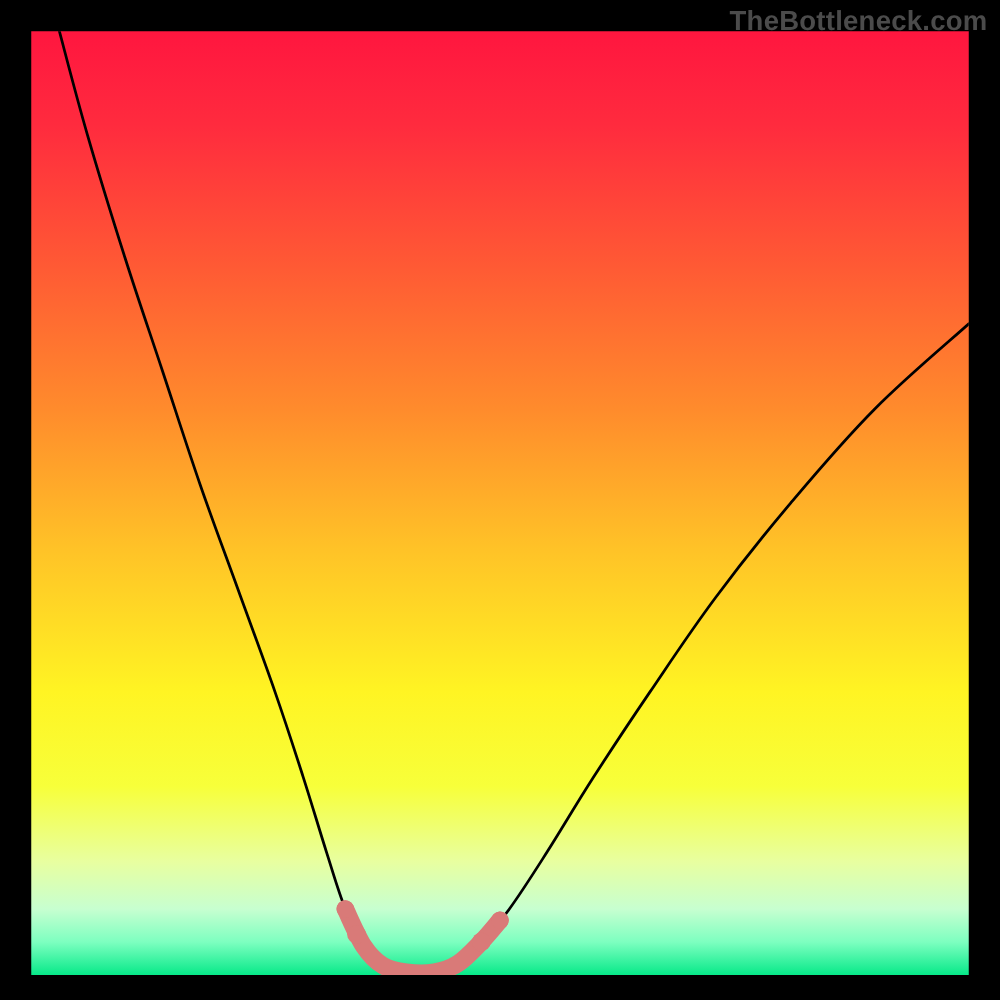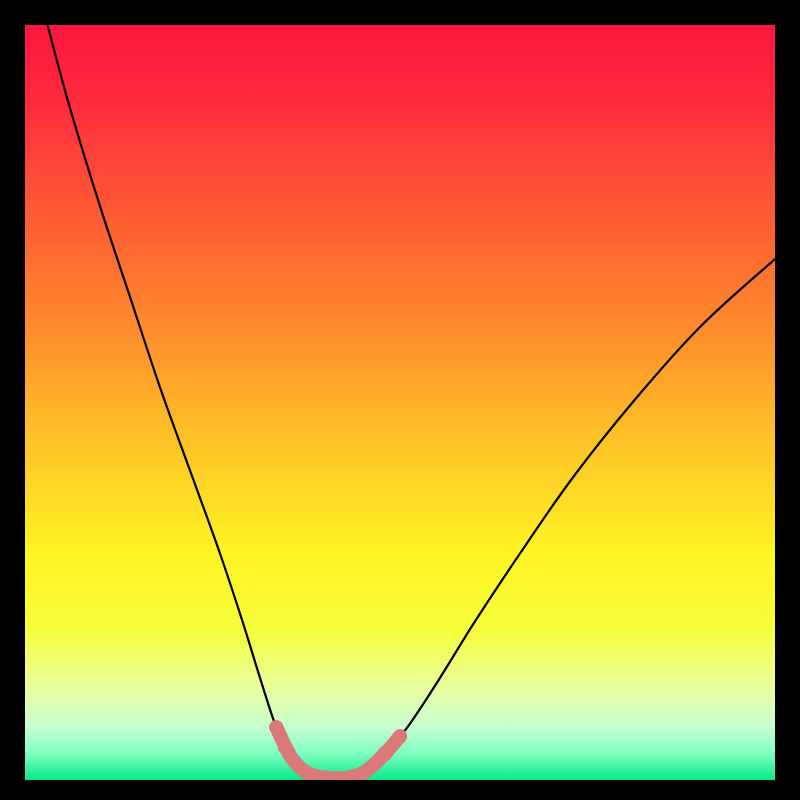--- a/index.html
+++ b/index.html
@@ -58,13 +58,14 @@
       <rect x="25" y="25" width="750" height="755" fill="url(#bg-grad)"></rect>
       <g clip-path="url(#plot-clip)">
         <path d="M 47.5 25 C 51.55 39.95, 60.55 75.43, 70.00 108.05 C 79.45 140.67, 89.20 172.22, 100.00 206.20 C 110.80 240.17, 119.20 264.18, 130.00 296.80 C 140.80 329.42, 149.20 356.14, 160.00 387.40 C 170.80 418.66, 179.20 440.55, 190.00 470.45 C 200.80 500.35, 210.55 526.32, 220.00 553.50 C 229.45 580.68, 235.07 598.35, 242.50 621.45 C 249.92 644.55, 255.17 662.82, 261.25 681.85 C 267.32 700.88, 270.85 713.56, 276.25 727.15 C 281.65 740.74, 285.85 749.20, 291.25 757.35 C 296.65 765.50, 300.18 768.78, 306.25 772.45 C 312.32 776.12, 317.57 776.78, 325.00 777.74 C 332.43 778.69, 340.07 778.96, 347.50 777.74 C 354.93 776.51, 359.50 775.29, 366.25 770.94 C 373.00 766.59, 377.57 761.46, 385.00 753.57 C 392.43 745.69, 398.05 740.06, 407.50 727.15 C 416.95 714.24, 425.35 700.88, 437.50 681.85 C 449.65 662.82, 460.15 644.55, 475.00 621.45 C 489.85 598.35, 502.45 579.32, 520.00 553.50 C 537.55 527.68, 552.25 505.18, 572.50 478.00 C 592.75 450.82, 609.55 429.68, 632.50 402.50 C 655.45 375.32, 674.35 352.82, 700.00 327.00 C 725.65 301.18, 761.50 271.28, 775.00 259.05" fill="none" stroke="#000000" stroke-width="2.2" stroke-linecap="round"></path>
         <path d="M 276.25 727.15 C 278.95 732.59, 285.85 749.20, 291.25 757.35 C 296.65 765.50, 300.18 768.78, 306.25 772.45 C 312.32 776.12, 317.57 776.78, 325.00 777.74 C 332.43 778.69, 340.07 778.96, 347.50 777.74 C 354.93 776.51, 359.50 775.29, 366.25 770.94 C 373.00 766.59, 378.93 759.83, 385.00 753.57 C 391.07 747.32, 397.30 739.34, 400.00 736.21" fill="none" stroke="#d97a78" stroke-width="14" stroke-linecap="round" stroke-linejoin="round"></path>
         <circle cx="276.25" cy="727.15" r="7" fill="#d97a78"></circle>
         <circle cx="285.25" cy="747.53" r="7.5" fill="#d97a78"></circle>
         <circle cx="385.00" cy="753.57" r="7.5" fill="#d97a78"></circle>
         <circle cx="400.00" cy="736.21" r="7" fill="#d97a78"></circle>
       </g>
     </svg>
+  <div class="watermark">TheBottleneck.com</div>
 </div>
 
 </body></html>

